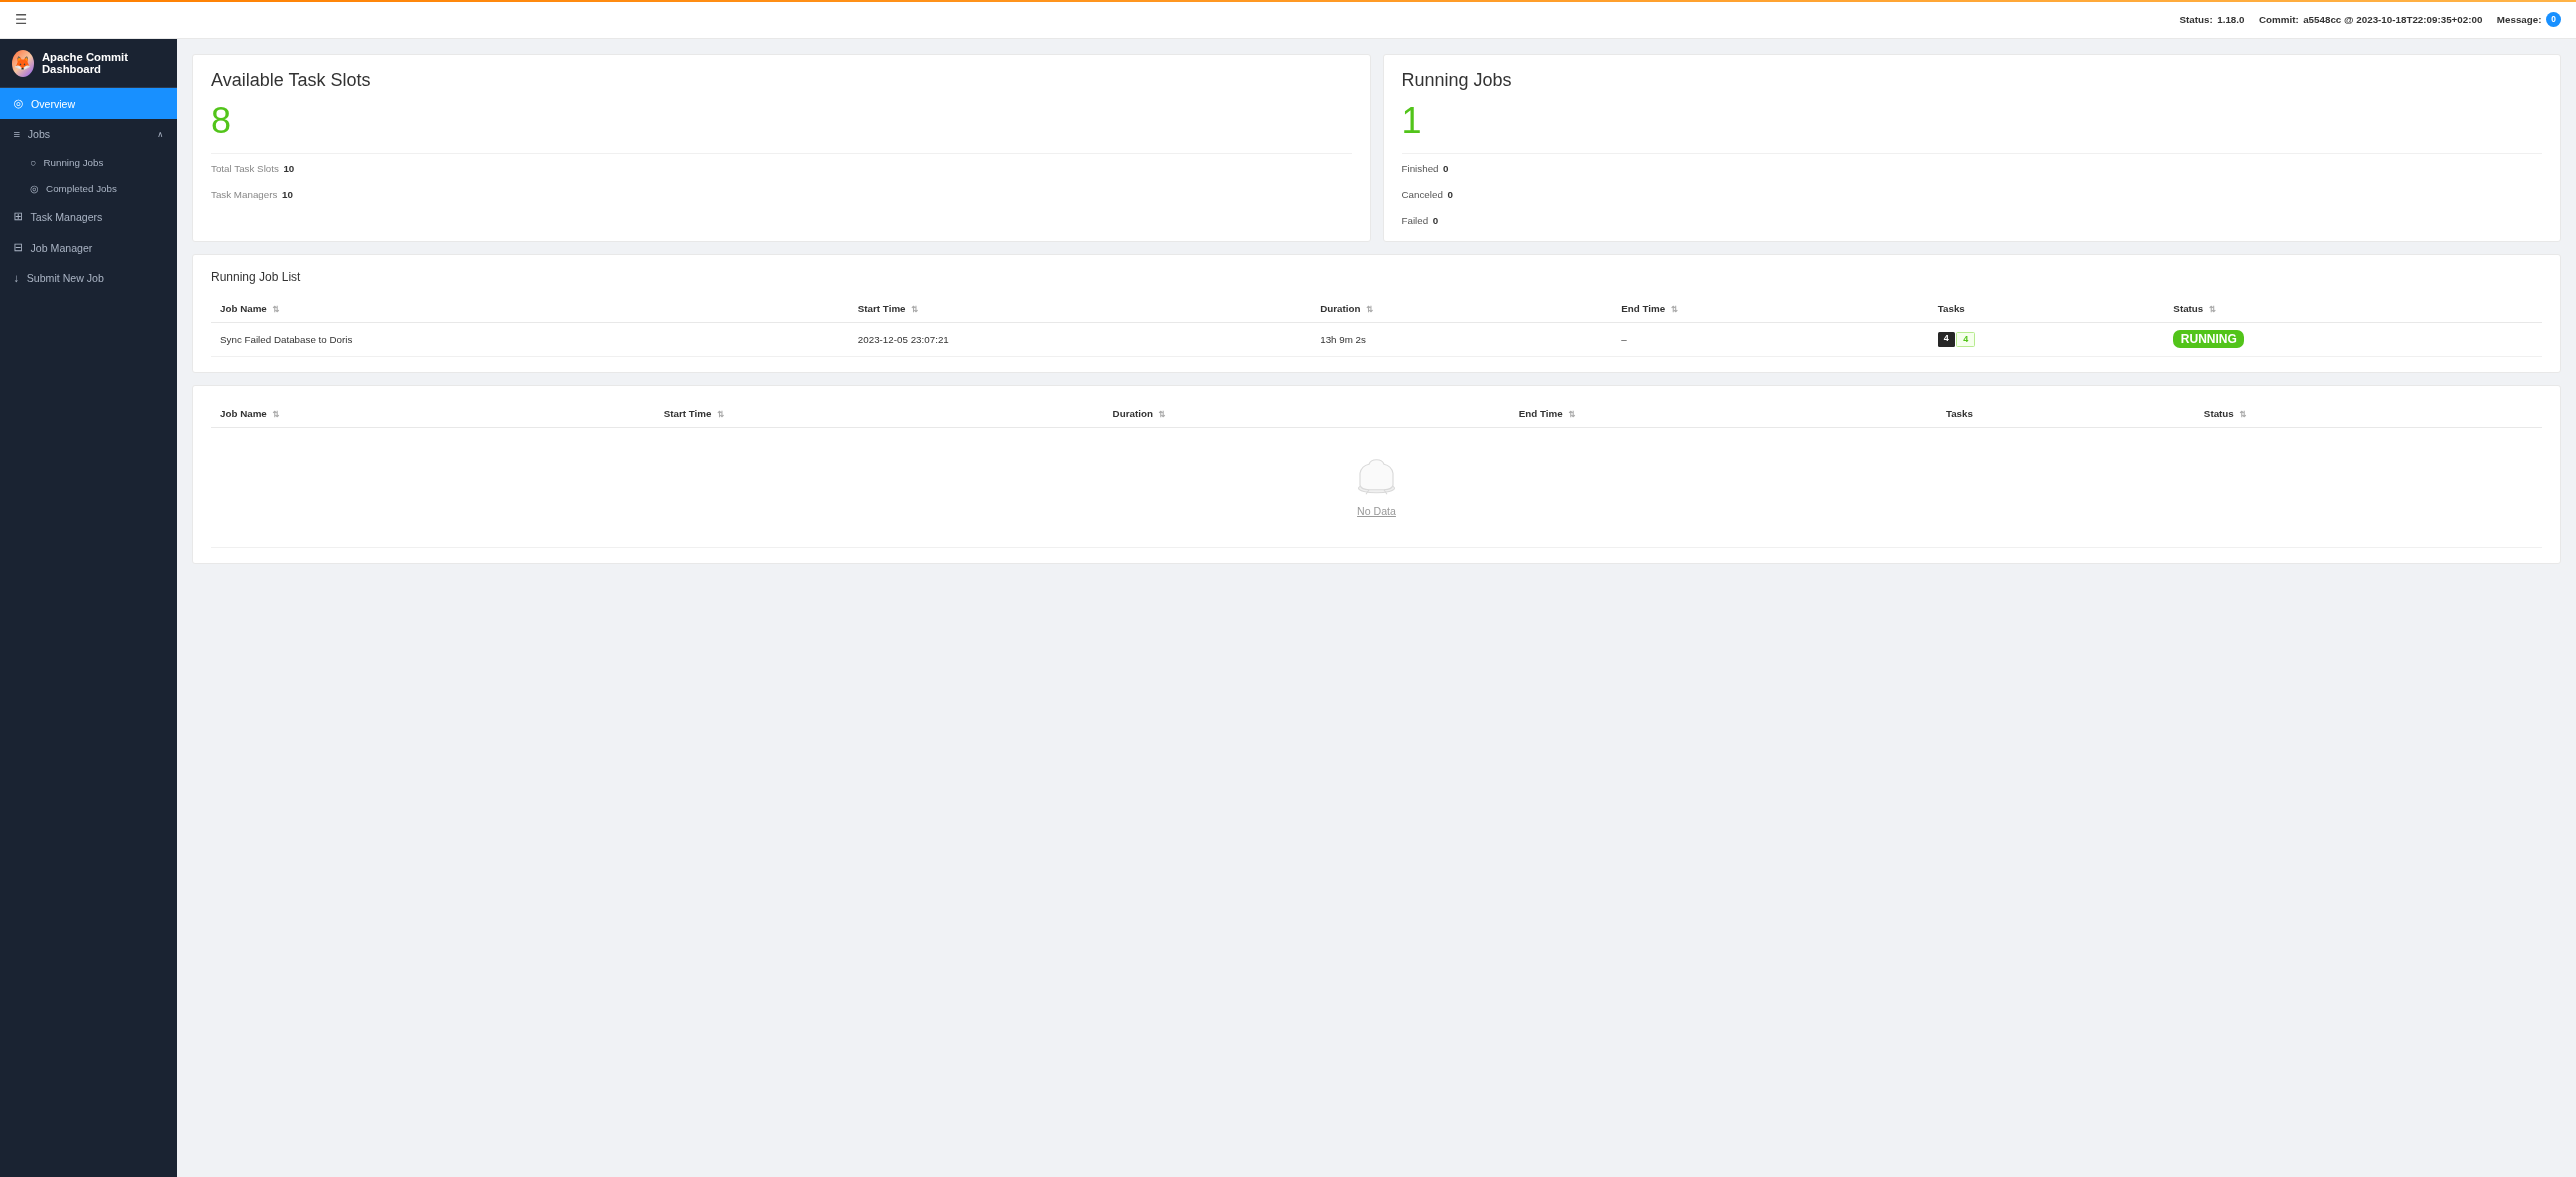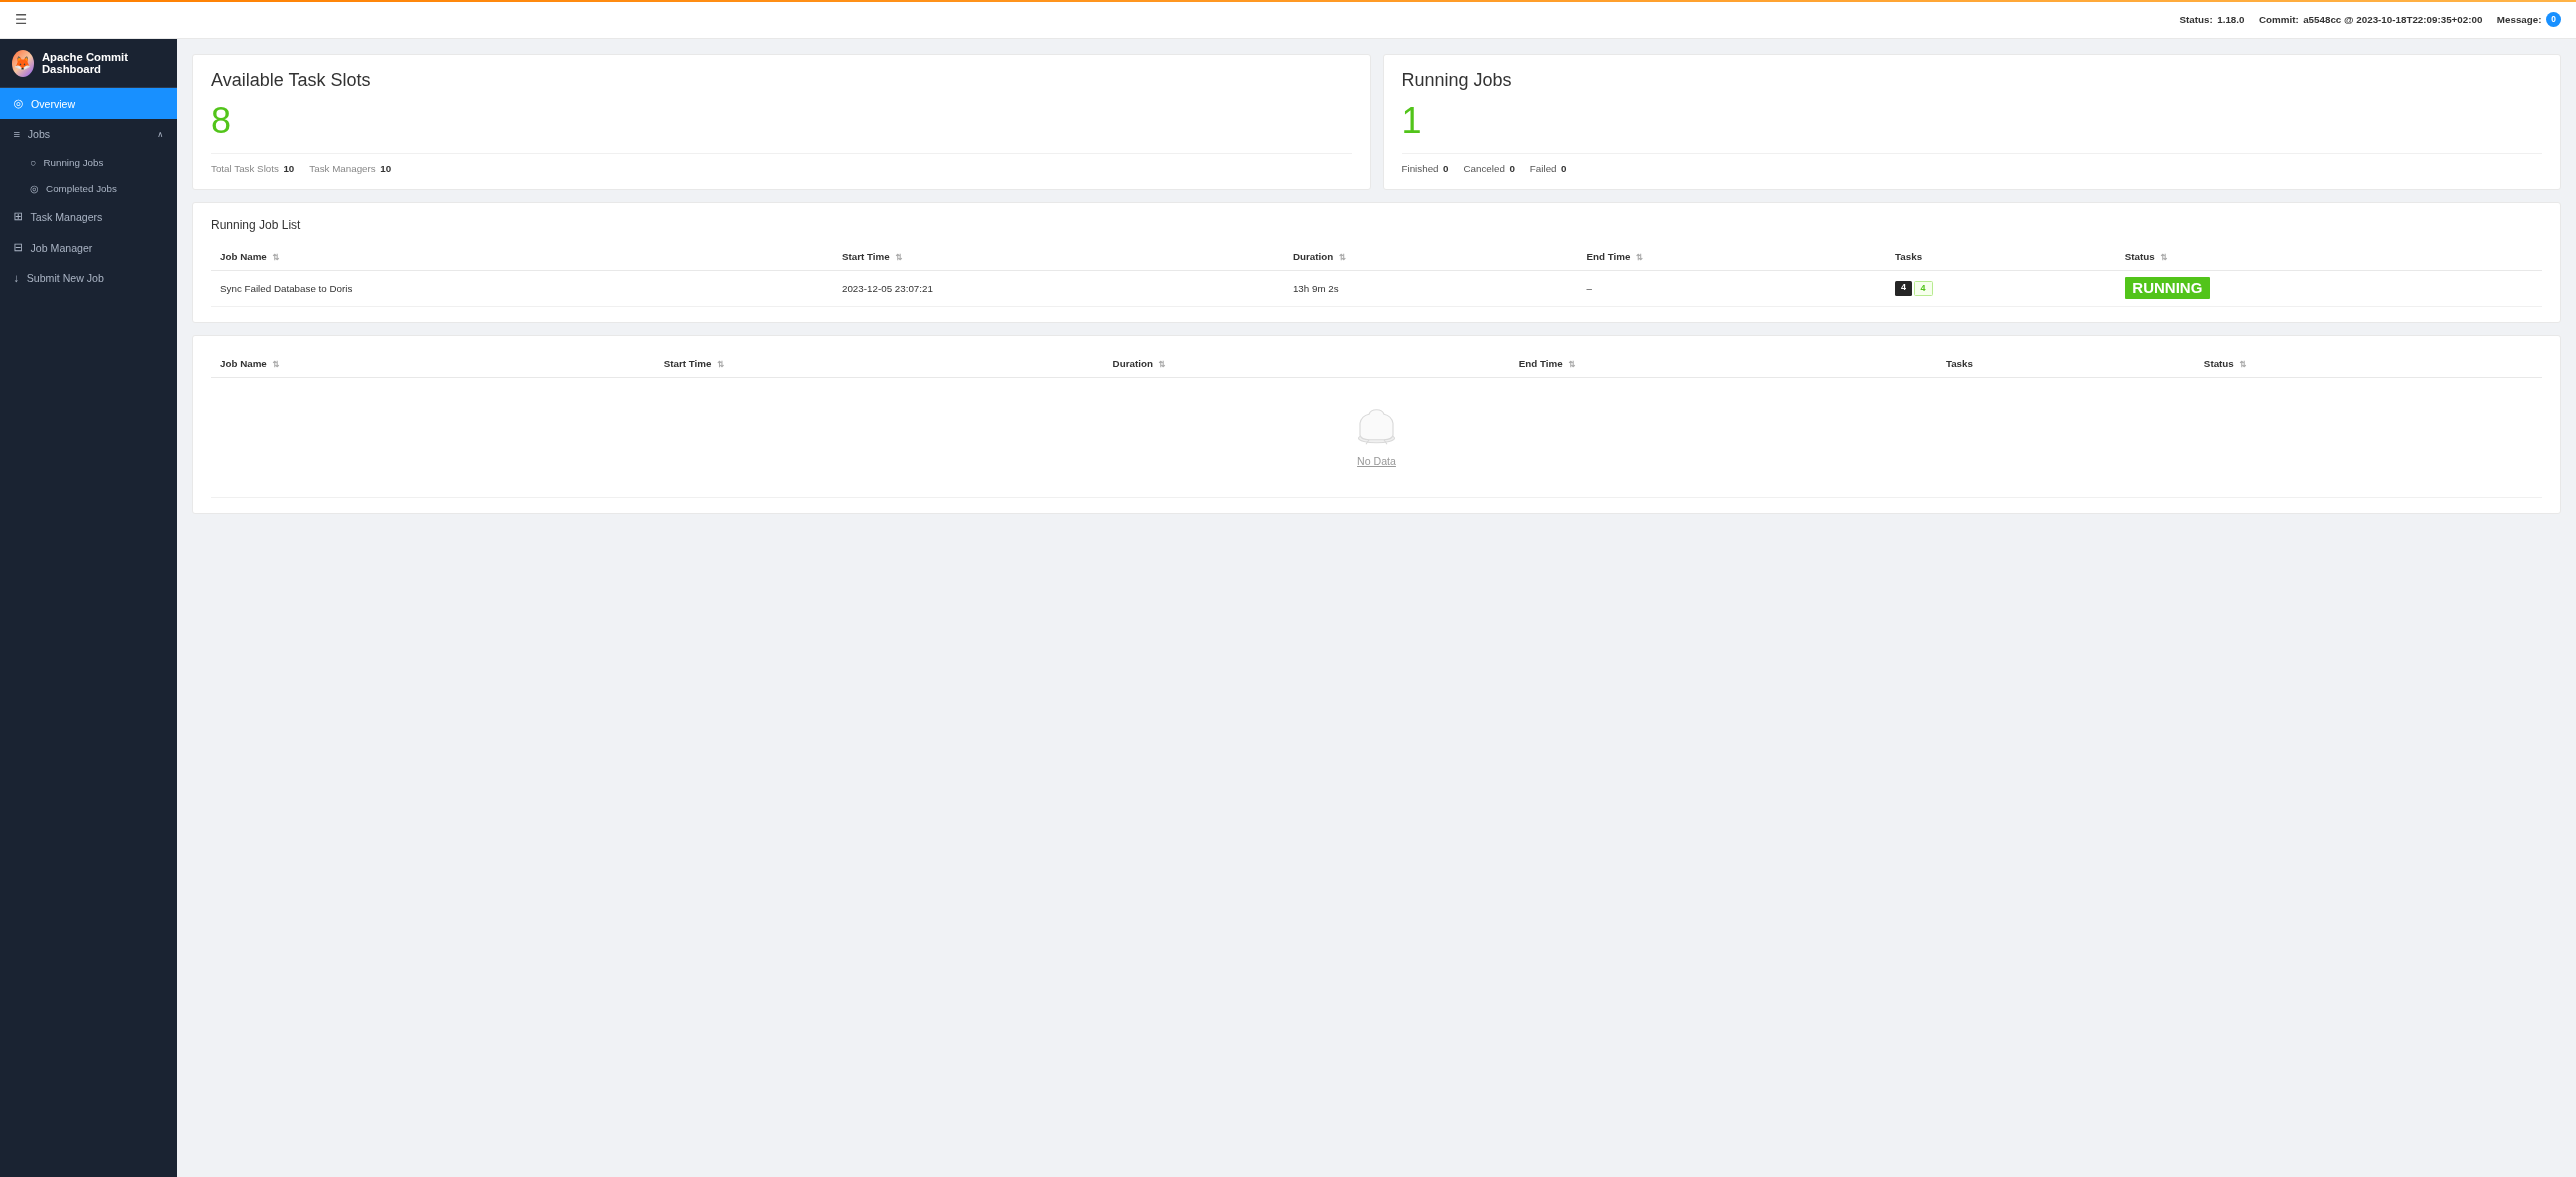--- a/index.html
+++ b/index.html
@@ -94,21 +94,21 @@
       margin-bottom: 12px;
     }
     .stat-card {
       background: #fff;
       border-radius: 3px;
       padding: 15px 18px;
       border: 0.8px solid #e8e8e8;
     }
     .stat-card-title { font-size: 18px; color: #333; margin-bottom: 9px; }
     .stat-card-number { font-size: 36px; font-weight: 300; color: #52c41a; margin-bottom: 10.6px; }
-    .stat-card-footer { display: flex; gap: 15px; font-size: 9.8px; color: #555; padding-top: 9px; border-top: 0.8px solid #f0f0f0; }
+    .stat-card-footer { display: flex; gap: 15px; font-size: 9.8px; color: #555; padding-top: 9px; border-top: 0.8px solid #f0f0f0; flex-direction: column; }
     .stat-card-footer .label { color: #888; }
     .stat-card-footer .value { font-weight: 600; color: #333; }
     .stat-inline { display: flex; align-items: center; gap: 4.5px; }
     .rj-item { display: flex; align-items: center; gap: 4.5px; font-size: 9.8px; }
     .rj-label { color: #555; }
     .rj-value { color: #333; font-weight: 600; }
 
     .section-card {
       background: #fff;
       border-radius: 3px;
@@ -134,21 +134,21 @@
     td {
       padding: 9px 9px;
       font-size: 9.8px;
       color: #333;
       border-bottom: 0.8px solid #f0f0f0;
     }
     .task-badges { display: flex; gap: 1.5px; }
     .badge { padding: 1.5px 6px; border-radius: 1.5px; font-size: 9px; font-weight: 600; }
     .badge-dark { background: #262626; color: #fff; }
     .badge-green-outline { background: #f6ffed; color: #52c41a; border: 0.8px solid #b7eb8f; }
-    .status-running { background: #52c41a; color: #fff; padding: 2.3px 7.5px; border-radius: 1px; font-size: 15px; font-weight: bold; }
+    .status-running { background: #52c41a; color: #fff; padding: 2.3px 7.5px; border-radius: 7px; font-size: 12px; font-weight: bold; }
 
     .no-data-container { display: flex; flex-direction: column; align-items: center; padding: 30px 0; color: #aaa; }
     .no-data-icon { margin-bottom: 7.5px; }
     .no-data-text { font-size: 10.6px; color: #999; text-decoration: underline; }
   </style>
 </head>
 <body>
 
 <div class="top-bar">
   <div class="orange-bar"></div>

